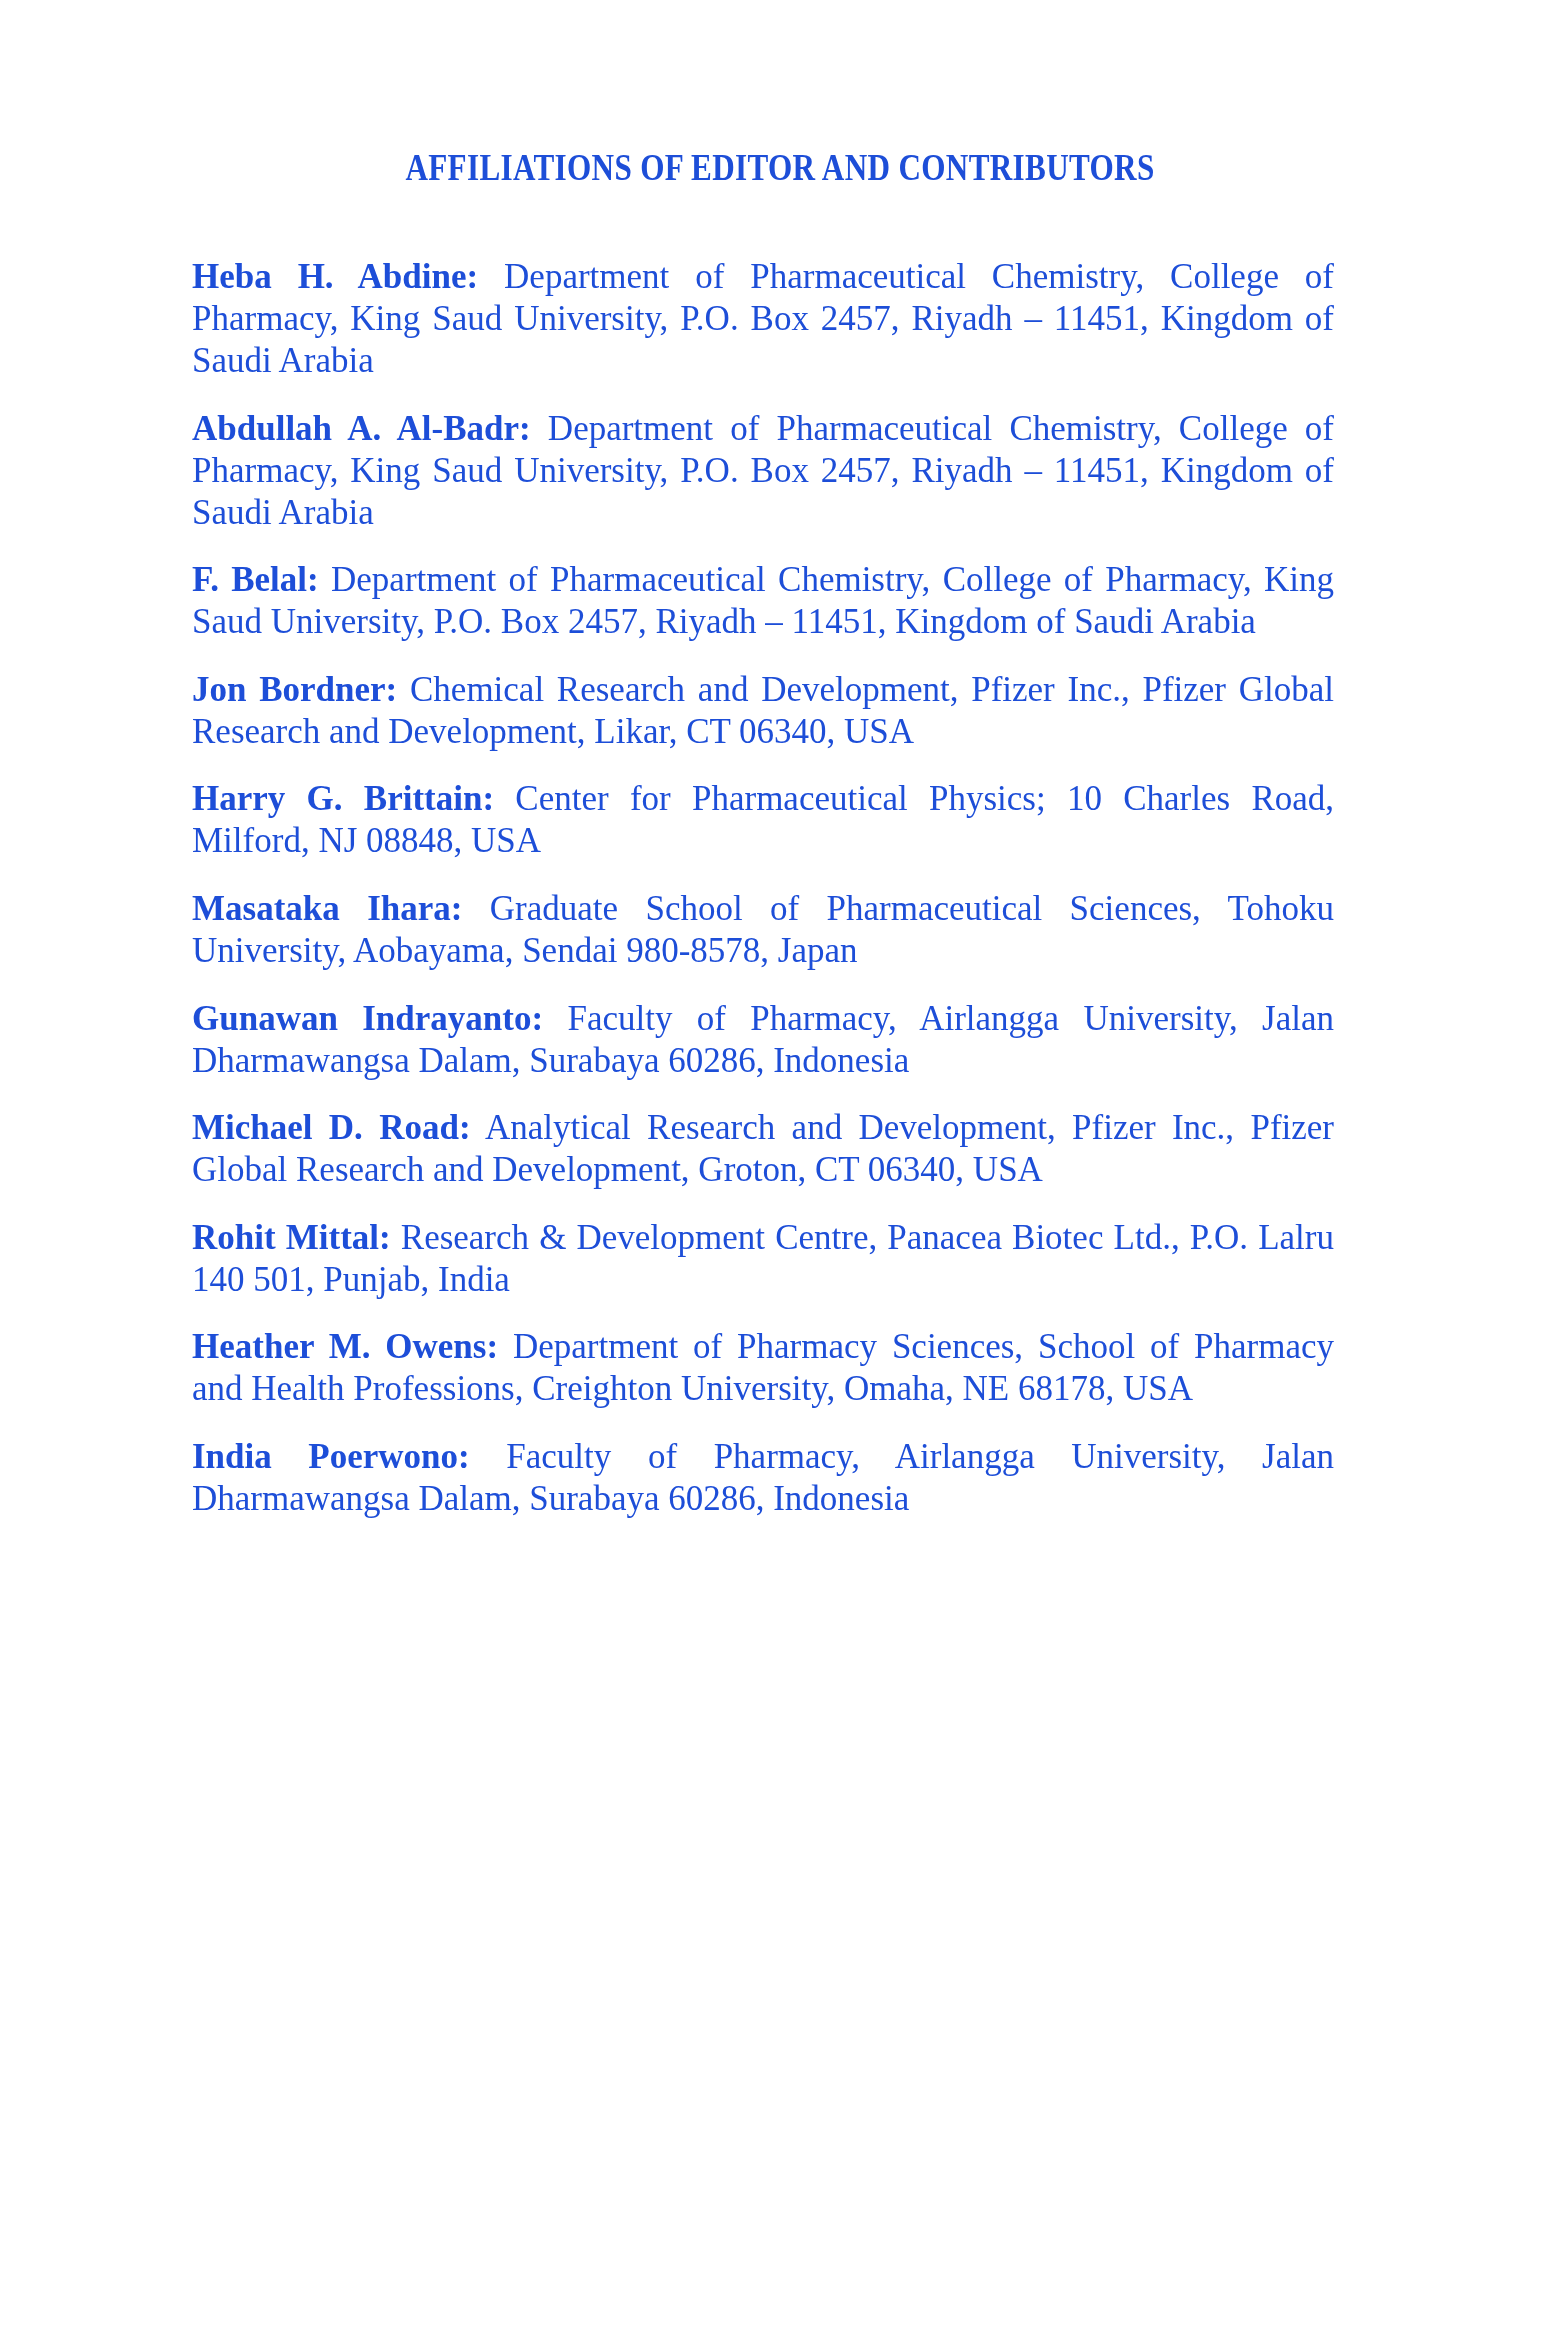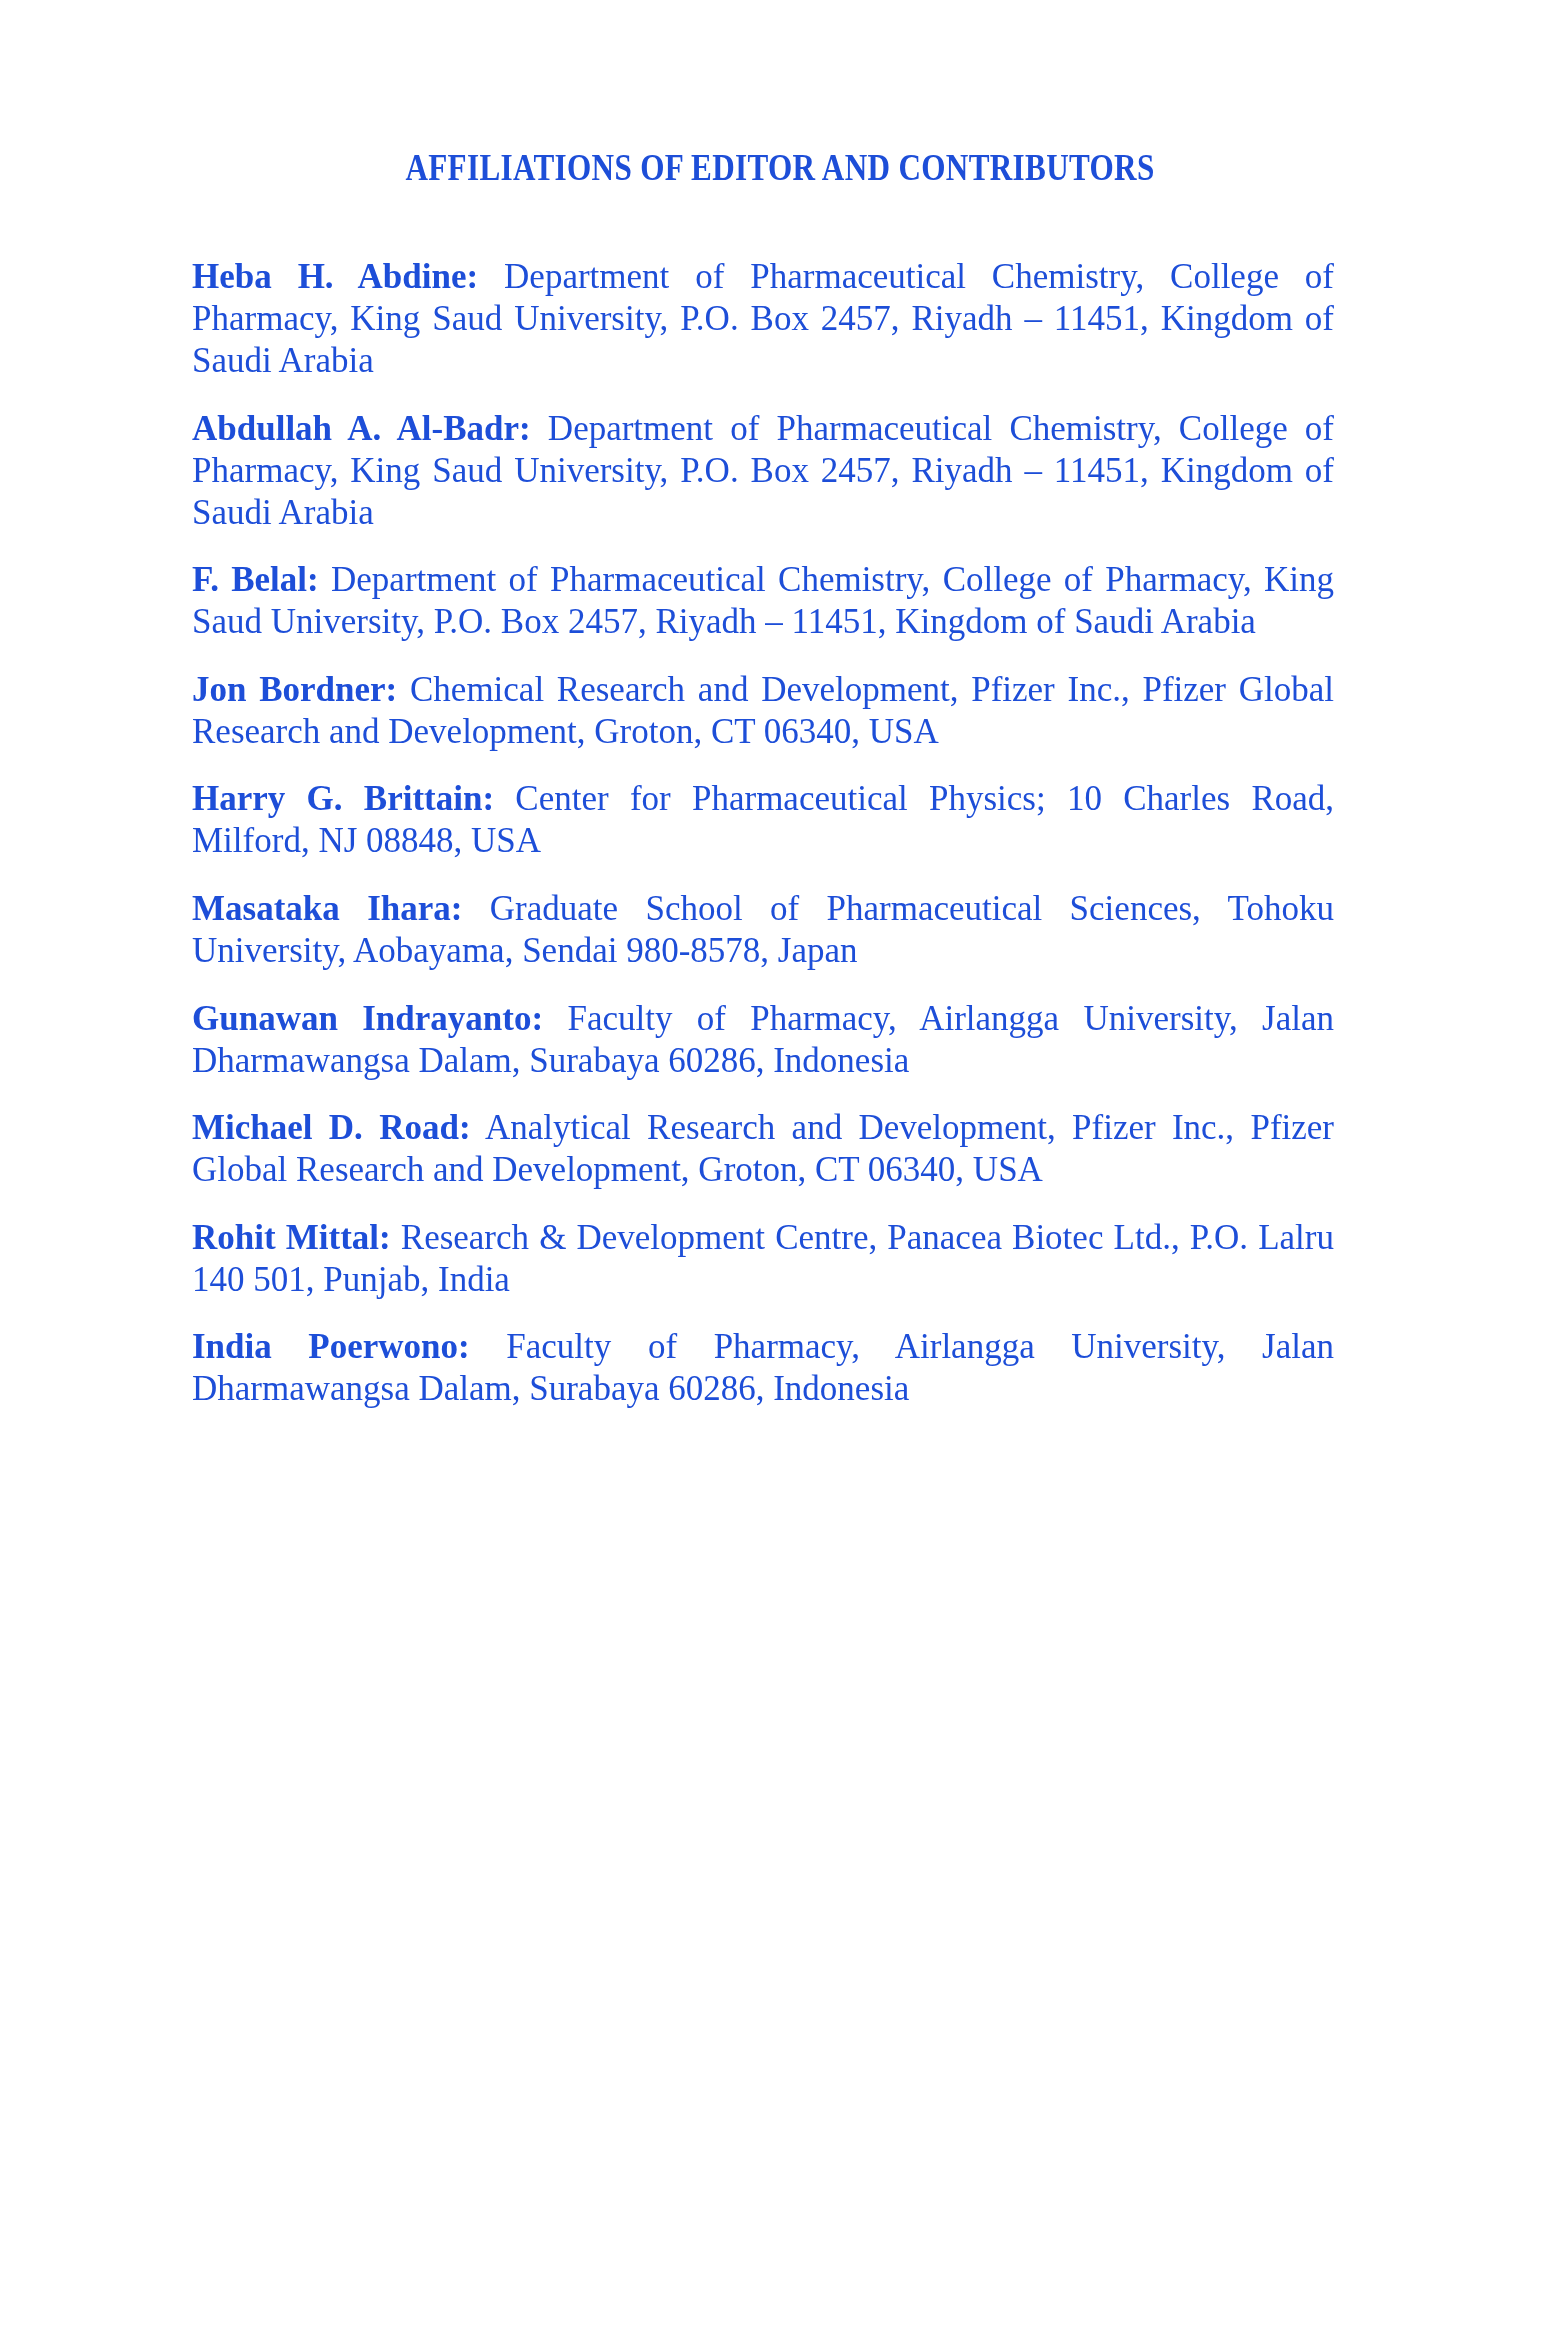--- a/index.html
+++ b/index.html
@@ -77,21 +77,21 @@
       <span>Department of Pharmaceutical Chemistry, College of Pharmacy, King Saud University, P.O. Box 2457, Riyadh – 11451, Kingdom of Saudi Arabia</span>
     </p>
 
     <p class="entry">
       <span class="name">F. Belal:</span>
       <span>Department of Pharmaceutical Chemistry, College of Pharmacy, King Saud University, P.O. Box 2457, Riyadh – 11451, Kingdom of Saudi Arabia</span>
     </p>
 
     <p class="entry">
       <span class="name">Jon Bordner:</span>
-      <span>Chemical Research and Development, Pfizer Inc., Pfizer Global Research and Development, Groton, CT 06340, USA</span>
+      <span>Chemical Research and Development, Pfizer Inc., Pfizer Global Research and Development, Likar, CT 06340, USA</span>
     </p>
 
     <p class="entry">
       <span class="name">Harry G. Brittain:</span>
       <span>Center for Pharmaceutical Physics; 10 Charles Road, Milford, NJ 08848, USA</span>
     </p>
 
 
     <p class="entry">
       <span class="name">Masataka Ihara:</span>
@@ -106,20 +106,24 @@
     <p class="entry">
       <span class="name">Michael D. Road:</span>
       <span>Analytical Research and Development, Pfizer Inc., Pfizer Global Research and Development, Groton, CT 06340, USA</span>
     </p>
 
     <p class="entry">
       <span class="name">Rohit Mittal:</span>
       <span>Research &amp; Development Centre, Panacea Biotec Ltd., P.O. Lalru 140 501, Punjab, India</span>
     </p>
 
+    <p class="entry">
+      <span class="name">Heather M. Owens:</span>
+      <span>Department of Pharmacy Sciences, School of Pharmacy and Health Professions, Creighton University, Omaha, NE 68178, USA</span>
+    </p>
 
     <p class="entry">
       <span class="name">India Poerwono:</span>
       <span>Faculty of Pharmacy, Airlangga University, Jalan Dharmawangsa Dalam, Surabaya 60286, Indonesia</span>
     </p>
 
   </div>
 
 
 </div>

